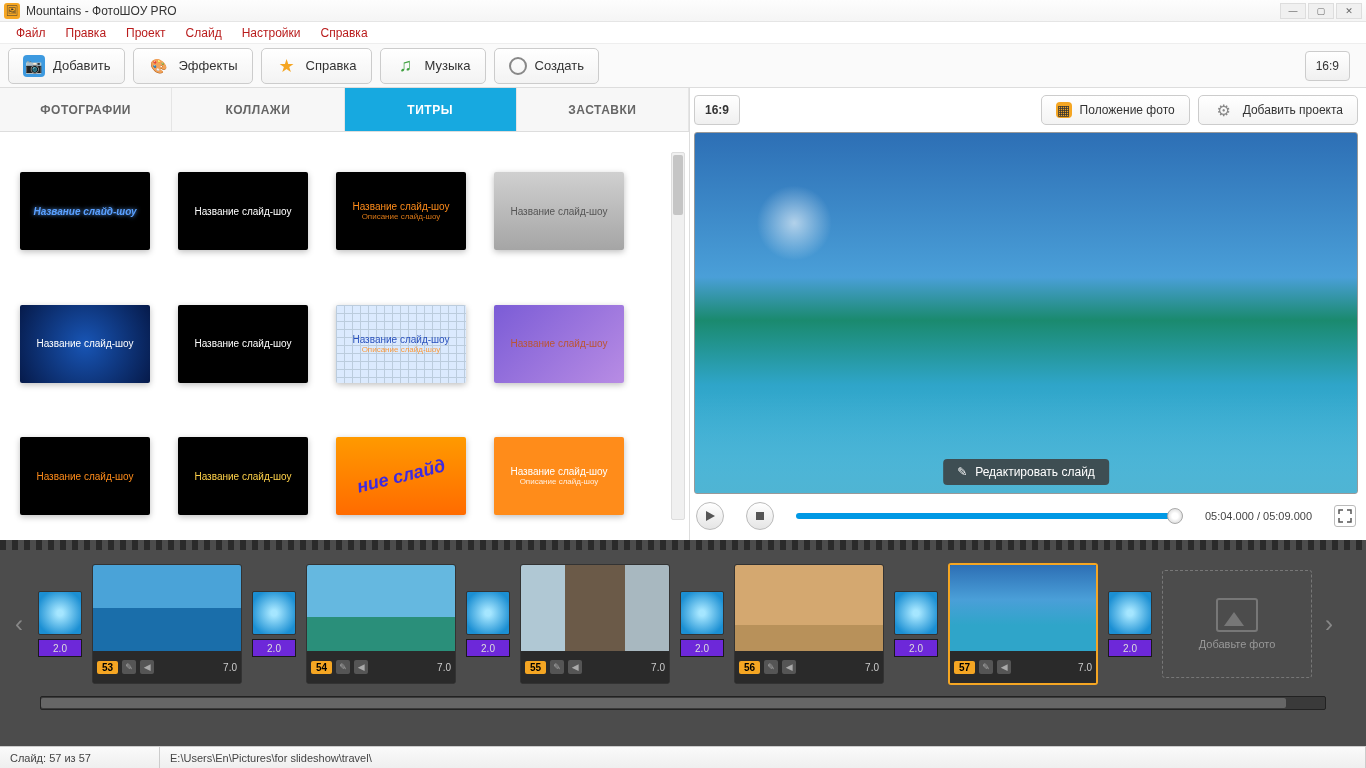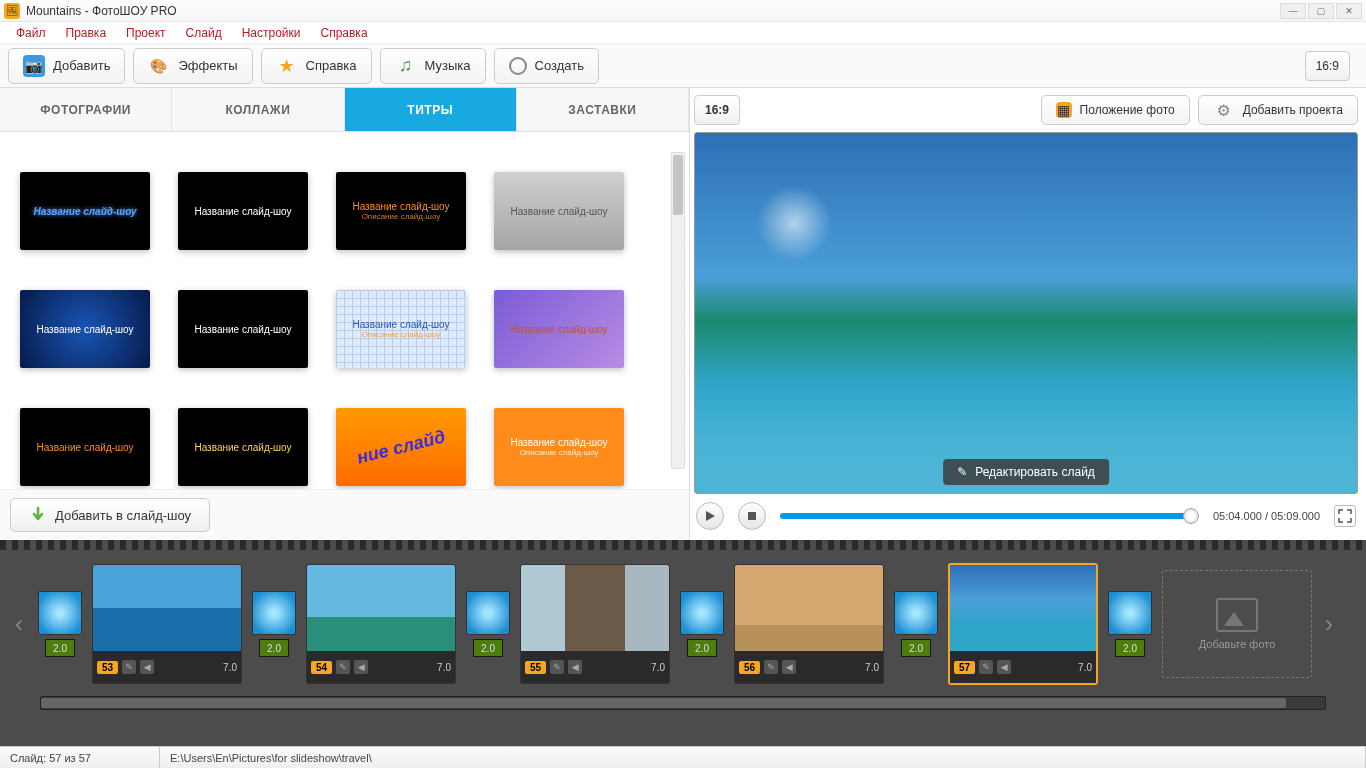--- a/index.html
+++ b/index.html
@@ -39,35 +39,35 @@
 
 
 .preview-pane { flex: 1; display: flex; flex-direction: column; padding: 0 8px 6px 4px; }
 .preview-top { height: 44px; display: flex; align-items: center; gap: 8px; }
 .preview-top .spacer { flex: 1; }
 .preview-img { flex: 1; background: linear-gradient(to bottom, #2d6fb5 0%, #4a9fd8 40%, #1a8a6e 52%, #2fa5c9 70%, #47b8e0 95%); border: 1px solid #999; border-radius: 3px; position: relative; overflow: hidden; }
 .preview-img::before { content: ""; position: absolute; inset: 0; background:
   radial-gradient(circle at 15% 25%, rgba(255,255,255,0.6) 0%, transparent 6%),
   linear-gradient(to top, rgba(80,180,210,0.9) 0%, transparent 28%); }
 .edit-overlay { position: absolute; bottom: 8px; left: 50%; transform: translateX(-50%); background: rgba(60,60,60,0.85); color: #fff; padding: 6px 14px; border-radius: 4px; font-size: 12px; display: flex; align-items: center; gap: 8px; cursor: pointer; }
-.playback { height: 40px; display: flex; align-items: center; gap: 14px; padding: 4px 2px 0; }
+.playback { height: 40px; display: flex; align-items: center; gap: 22px; padding: 4px 2px 0; }
 .play-btn, .stop-btn { width: 28px; height: 28px; border-radius: 50%; background: linear-gradient(#fff,#e5e5e5); border: 1px solid #bbb; display: flex; align-items: center; justify-content: center; cursor: pointer; color: #555; }
 .seek { flex: 1; height: 6px; background: linear-gradient(to right, #0099e5 0%, #0099e5 98%, #ddd 98%); border-radius: 3px; position: relative; }
 .seek .knob { position: absolute; right: 0; top: -5px; width: 16px; height: 16px; background: radial-gradient(circle,#fff 30%,#ccc 100%); border: 1px solid #aaa; border-radius: 50%; }
 .time { font-size: 11px; color: #444; }
 .fs-btn { width: 22px; height: 22px; border: 1px solid #bbb; border-radius: 3px; display: flex; align-items: center; justify-content: center; cursor: pointer; }
 
 
 .timeline-area { height: 206px; background: #4c4c4c; position: relative; }
 .film-strip { height: 10px; background: repeating-linear-gradient(to right, #2a2a2a 0 6px, #4c4c4c 6px 12px); }
 .timeline { display: flex; align-items: center; gap: 8px; padding: 14px 10px 6px; height: 140px; }
 .nav-arrow { width: 18px; height: 100px; display: flex; align-items: center; justify-content: center; color: #888; cursor: pointer; font-size: 24px; }
 .trans-thumb { width: 48px; display: flex; flex-direction: column; align-items: center; gap: 4px; }
 .trans-img { width: 44px; height: 44px; background: radial-gradient(circle,#a5e6ff 10%,#1b8fd3 80%); border: 1px solid #333; border-radius: 2px; }
-.trans-dur { width: 30px; height: 18px; background: #4d7c0f; border: 1px solid #1a1a1a; color: #ddd; font-size: 10px; display: flex; align-items: center; justify-content: center; }
+.trans-dur { width: 44px; height: 18px; background: #6d28d9; border: 1px solid #1a1a1a; color: #ddd; font-size: 10px; display: flex; align-items: center; justify-content: center; }
 .slide-card { width: 150px; border: 1px solid #333; border-radius: 3px; overflow: hidden; background: #2a2a2a; }
 .slide-card.selected { border: 2px solid #f5a623; }
 .slide-img { width: 100%; height: 86px; background: #5596c4; position: relative; }
 .slide-footer { height: 22px; background: #2a2a2a; display: flex; align-items: center; padding: 16px 4px; gap: 4px; font-size: 10px; color: #ccc; }
 .slide-num { background: #f5a623; color: #000; font-weight: bold; padding: 1px 5px; border-radius: 2px; }
 .slide-footer .f-ico { width: 14px; height: 14px; background: #555; border-radius: 2px; display: flex; align-items: center; justify-content: center; font-size: 9px; color: #aaa; }
 .slide-dur { margin-left: auto; }
 .add-photo { width: 150px; height: 108px; border: 1px dashed #777; border-radius: 3px; display: flex; flex-direction: column; align-items: center; justify-content: center; gap: 6px; color: #999; font-size: 11px; cursor: pointer; }
 .add-photo .ph-ico { width: 42px; height: 34px; border: 2px solid #777; border-radius: 3px; position: relative; }
 .add-photo .ph-ico::after { content: ""; position: absolute; left: 6px; bottom: 4px; width: 0; height: 0; border-left: 10px solid transparent; border-right: 10px solid transparent; border-bottom: 14px solid #777; }
@@ -222,30 +222,20 @@
         <div class="thumb-wrap">
           <div class="thumb t-orange">
             <div class="th-title1">Название слайд-шоу</div>
             <div class="th-title2">Описание слайд-шоу</div>
           </div>
         </div>
         <div class="scrollbar-v">
           <div class="handle"></div>
         </div>
     </div>
-    <div class="add-btn-row">
-      <div class="add-btn">
-        <span class="arrow-ico">
-          <svg width="18" height="18" viewBox="0 0 18 18">
-              <path d="M9 2 v8 M5 8 l4 5 l4 -5" stroke="#5fb336" stroke-width="2.5" fill="none" stroke-linecap="round" stroke-linejoin="round"></path>
-            </svg>
-        </span>
-        <span>Добавить в слайд-шоу</span>
-      </div>
-    </div>
   </div>
 
   <div class="preview-pane">
     <div class="preview-top">
       <div class="aspect-btn" style="font-weight:bold">
         <span>16:9</span>
       </div>
       <div class="spacer"></div>
       <div class="tool-btn" style="height:30px;font-size:12px;">
         <span class="ico" style="background:#f5a623;width:16px;height:16px;">▦</span>

